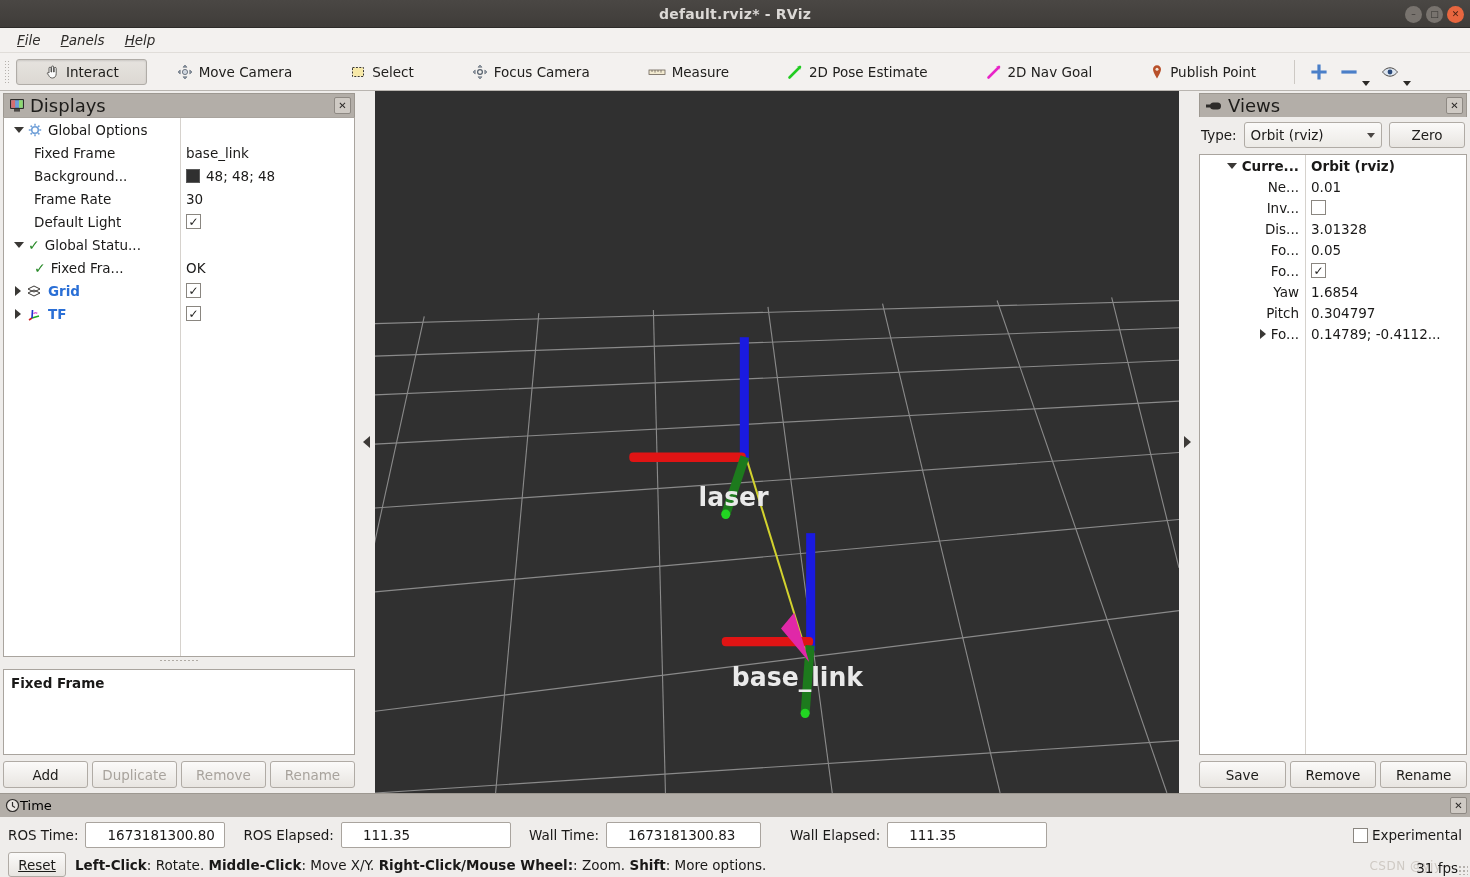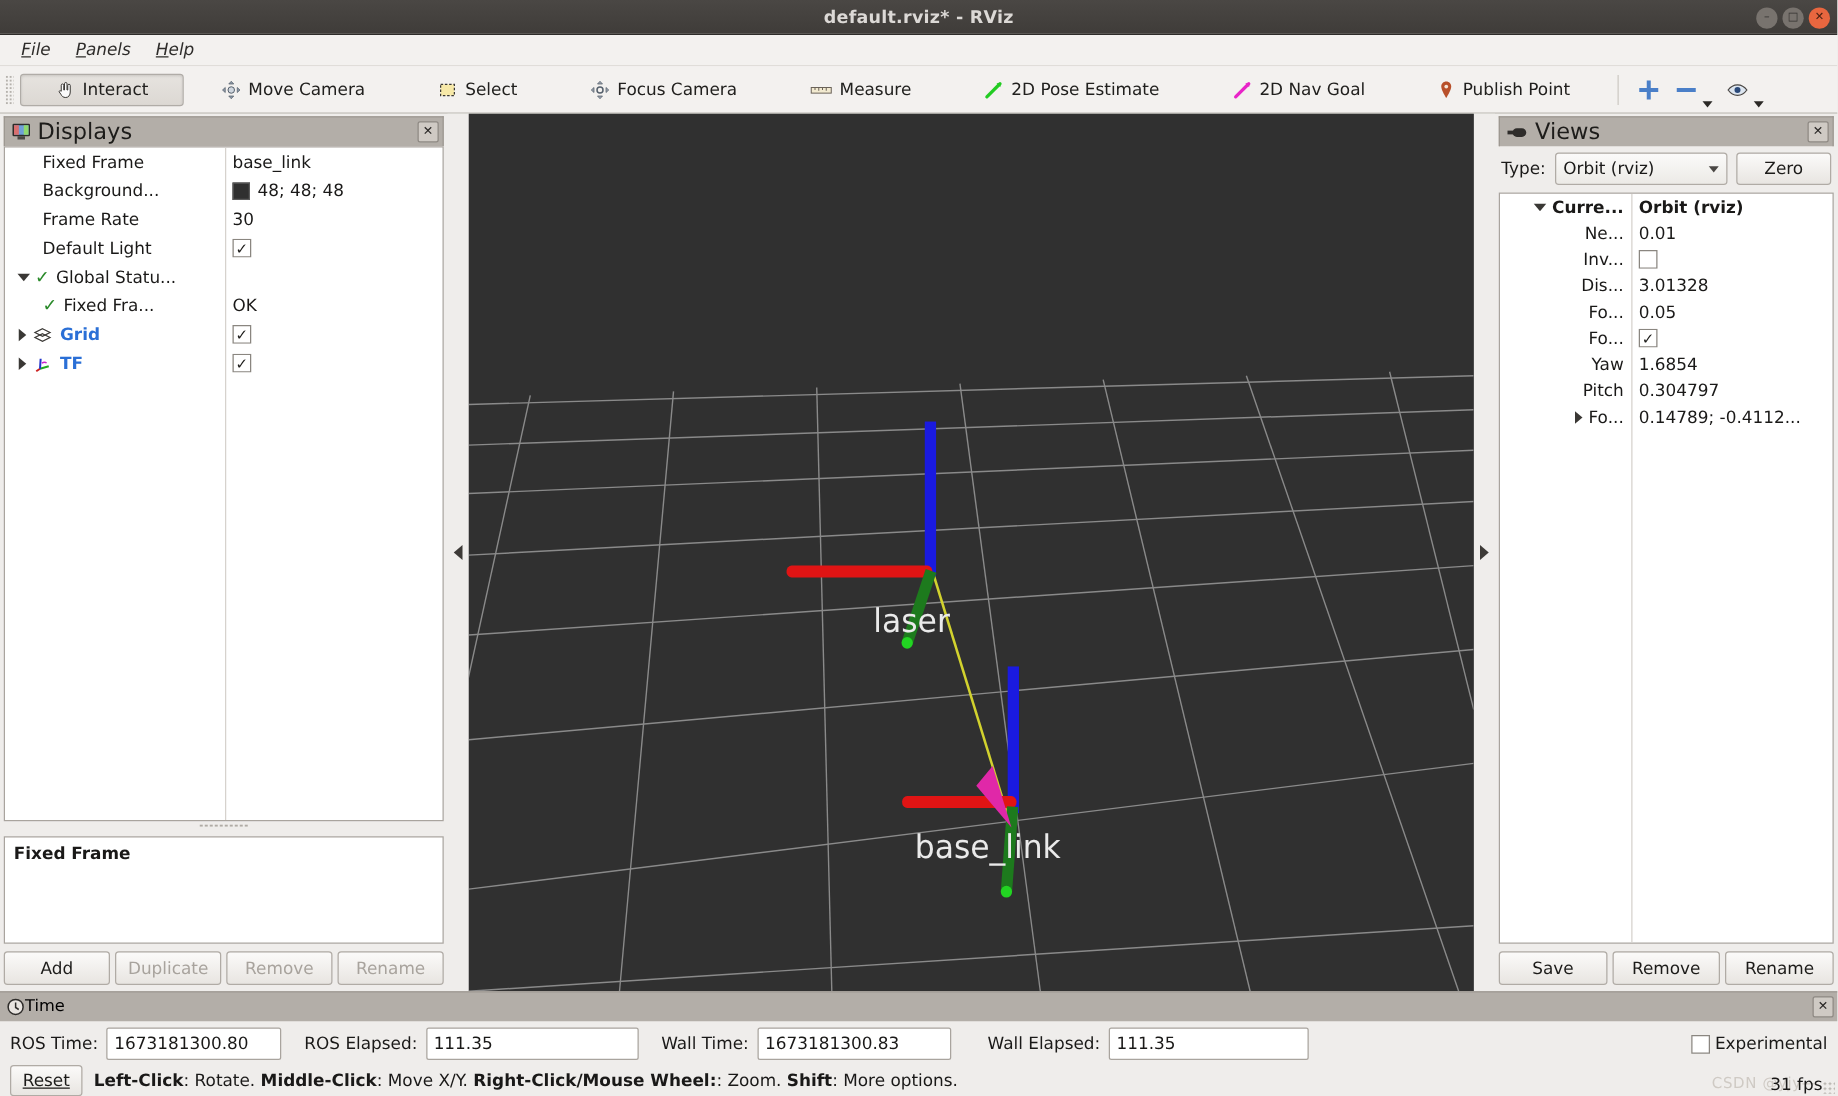--- a/index.html
+++ b/index.html
@@ -169,21 +169,21 @@
   .handle {
     width: 17px; display:flex; align-items:center; justify-content:center;
     background: #efedeb;
   }
   .tri-left { width:0;height:0;border-top:6px solid transparent;border-bottom:6px solid transparent;border-right:7px solid #3d3a37; }
   .tri-right { width:0;height:0;border-top:6px solid transparent;border-bottom:6px solid transparent;border-left:7px solid #3d3a37; }
 
   
   .center { flex: 1; display: flex; flex-direction: column; }
   .viewport {
-    flex: 1; background: #303030; position: relative; overflow: hidden;
+    flex: 1; background: #303030; position: relative; overflow: hidden; font-weight: bold;
   }
   .viewport svg { display: block; width: 100%; height: 100%; }
 
   
   .right {
     width: 274px; display: flex; flex-direction: column;
     padding: 2px 3px 0 3px;
   }
   .typerow { display: flex; align-items: center; gap: 7px; padding: 5px 2px 6px 2px; }
   .typelabel { font-size: 13.5px; color: #1a1918; }
@@ -216,21 +216,21 @@
     height: 24px; background: #b3aea8; display:flex; align-items:center;
     padding: 0 5px; position: relative; border-top: 1px solid #9d9891;
   }
   .timerow {
     display: flex; align-items: center; gap: 0px; padding: 5px 8px 2px 8px;
     background: #efedeb;
   }
   .tfield-label { font-size: 13.5px; color: #1a1918; margin-right: 7px; white-space: nowrap; }
   .tinput {
     height: 26px; border: 1px solid #a9a49e; background: #fff;
-    display:flex; align-items:center; padding: 0 5px;
+    display:flex; align-items:center; padding: 0 21px;
     font-size: 13.5px; color: #1a1918; border-radius: 2px;
   }
   .hintrow {
     display:flex; align-items:center; gap: 9px; padding: 2px 8px 0 8px;
     background: #efedeb; position: relative;
   }
   .resetbtn {
     width: 58px; height: 25px; border: 1px solid #b0aba5; border-radius: 3px;
     background: linear-gradient(to bottom, #fbfaf9, #e8e5e1);
     display:flex; align-items:center; justify-content:center;
@@ -397,20 +397,33 @@
             <rect x="5" y="11" width="6" height="2.6" fill="#4a4744"></rect>
           </svg>
       </span>
       <span class="ptxt">Displays</span>
       <span class="panel-close">✕</span>
     </div>
 
     <div class="tree">
       <div class="colsep"></div>
 
+      <div class="trow">
+        <div class="tw">
+          <span class="arrow-down"></span>
+          <span class="ico" style="margin-right:6px;">
+            <svg width="14" height="14" viewBox="0 0 14 14">
+                <circle cx="7" cy="7" r="3.3" fill="none" stroke="#6f9fd8" stroke-width="1.6"></circle>
+                <path d="M7 .8v2M7 11.2v2M.8 7h2M11.2 7h2M2.6 2.6l1.4 1.4M10 10l1.4 1.4M11.4 2.6L10 4M4 10l-1.4 1.4" stroke="#6f9fd8" stroke-width="1.5"></path>
+              </svg>
+          </span>
+          <span>Global Options</span>
+        </div>
+        <div class="tv"></div>
+      </div>
 
       <div class="trow">
         <div class="tw indent-1">
           <span>Fixed Frame</span>
         </div>
         <div class="tv">
           <span>base_link</span>
         </div>
       </div>
 

